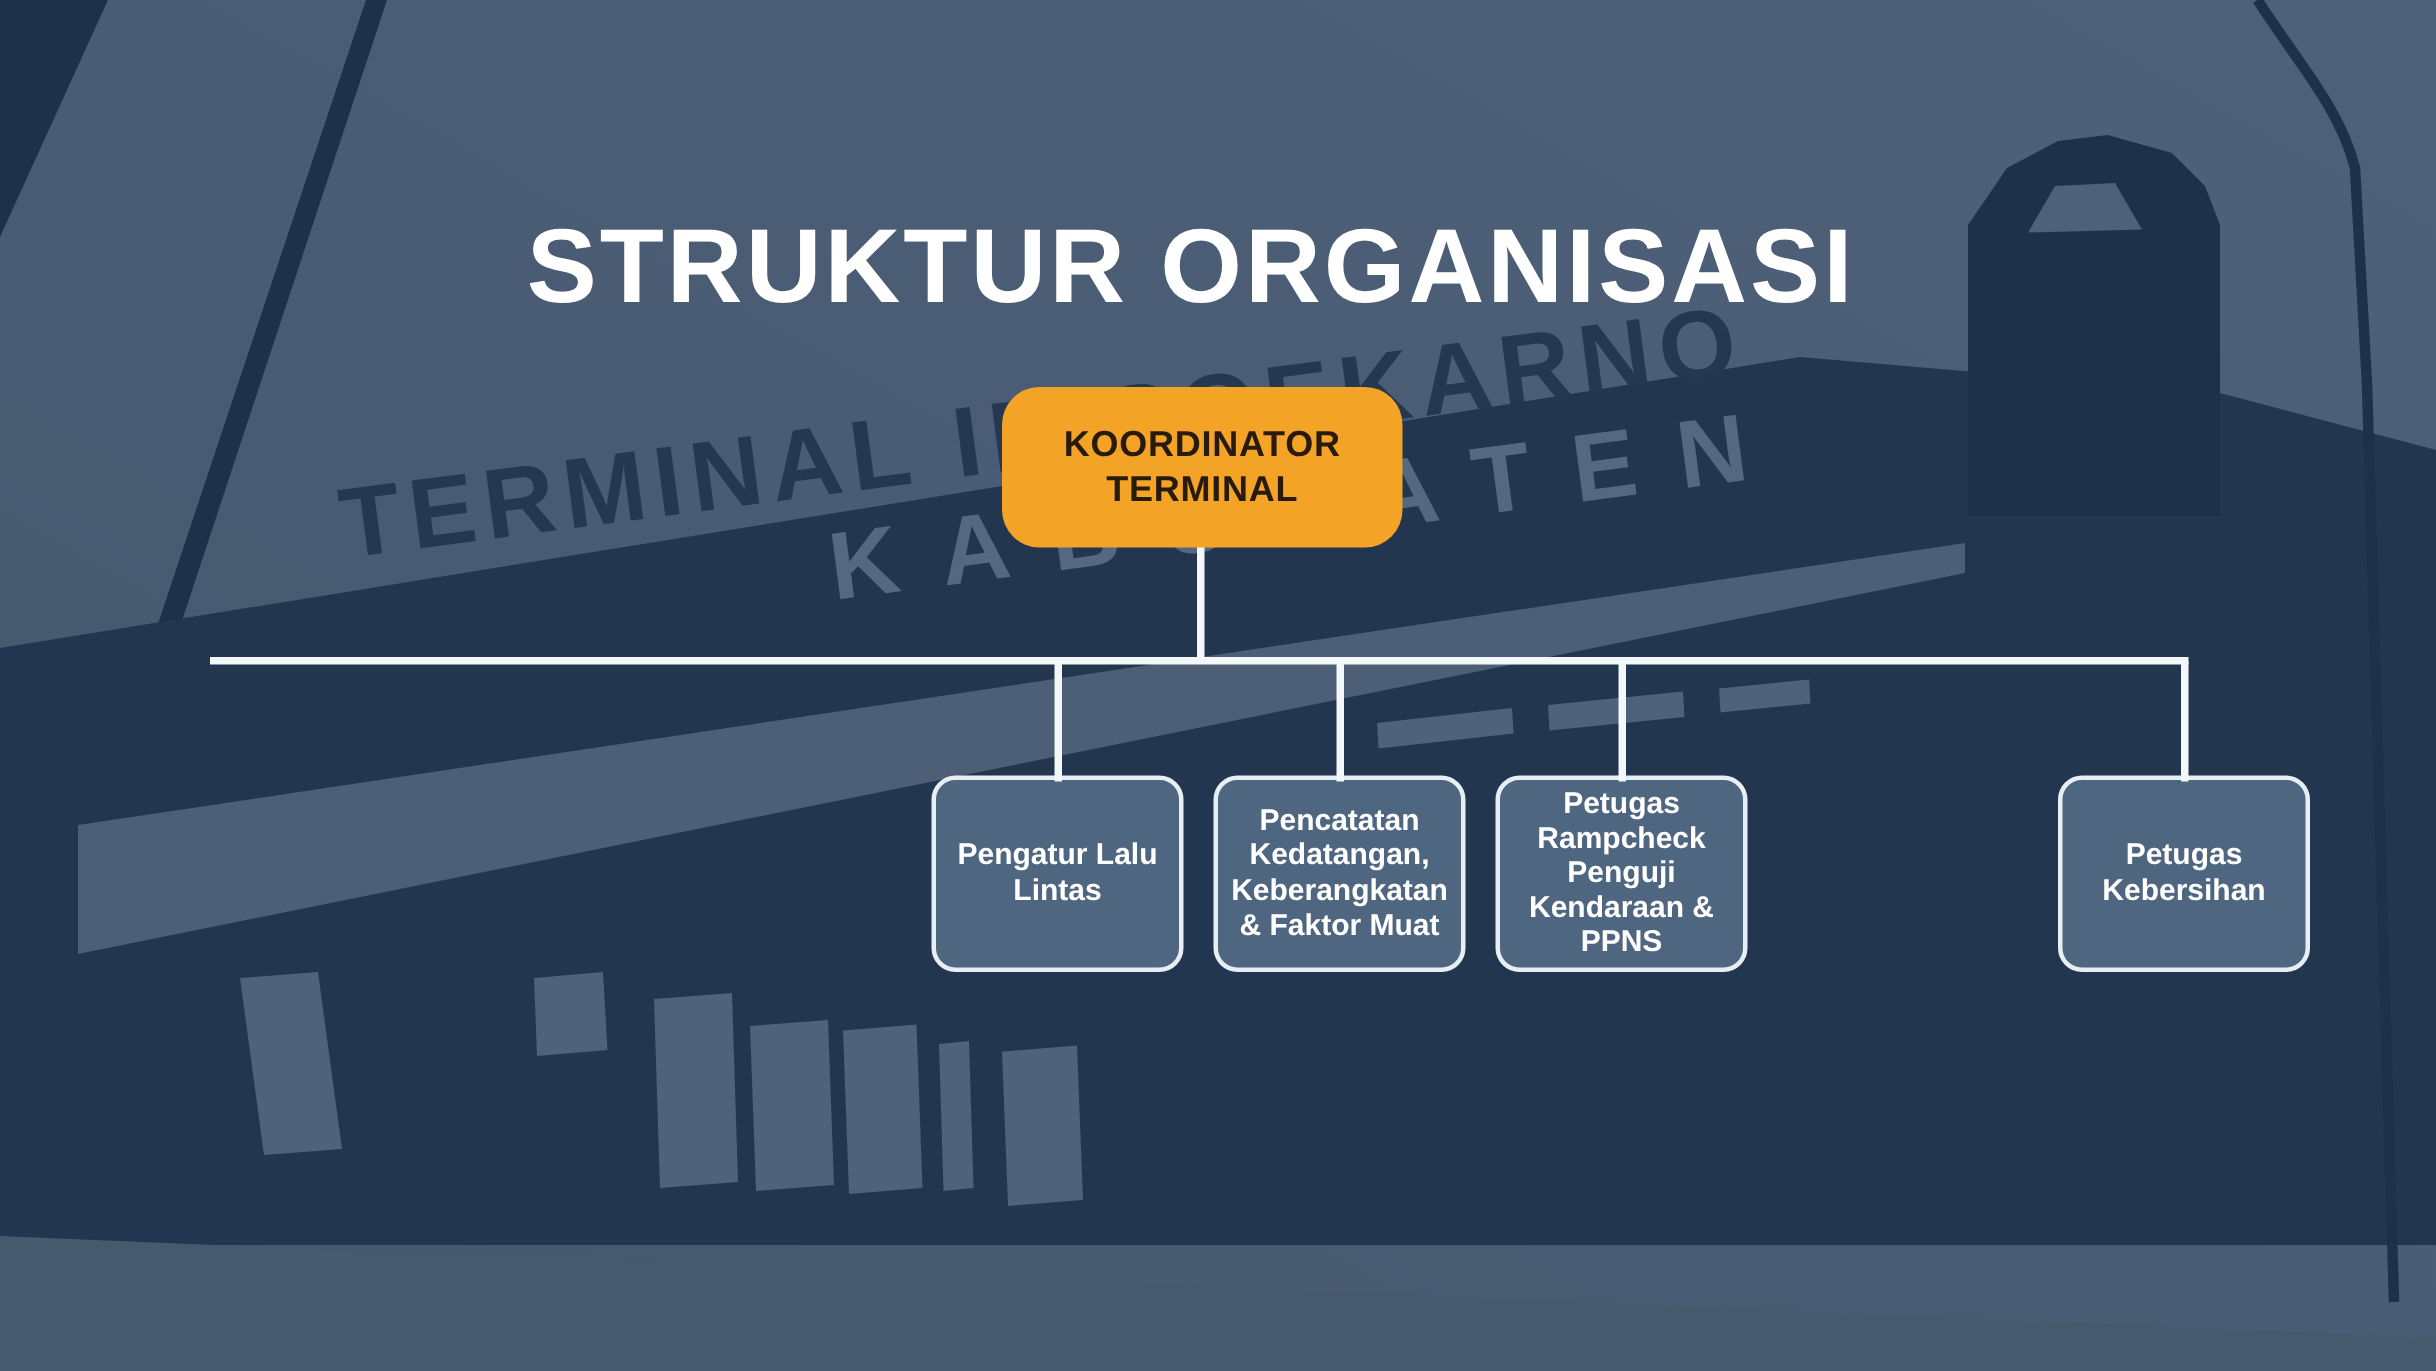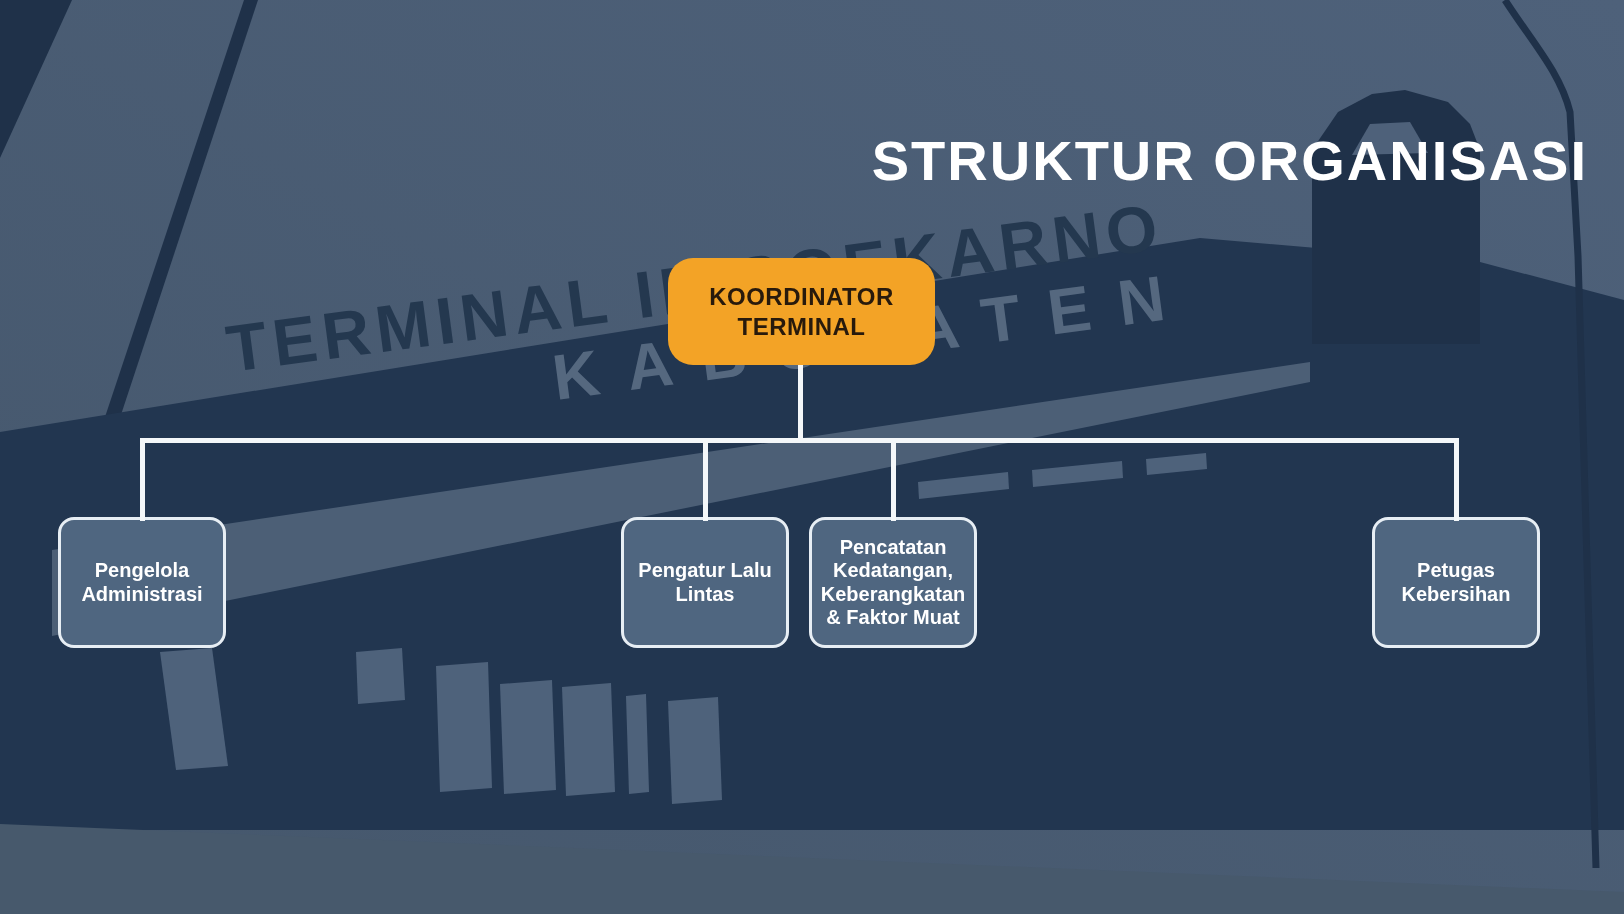--- a/index.html
+++ b/index.html
@@ -9,22 +9,22 @@
     margin:0 auto;
     overflow:hidden;
     background:#485A70;
     font-family:"Liberation Sans", sans-serif;
   }
   .bg{position:absolute;inset:0;width:100%;height:100%;display:block;}
   .sign1{font-family:"Liberation Sans", sans-serif;font-weight:bold;font-size:66px;fill:#24384F;letter-spacing:6px;}
   .sign2{font-family:"Liberation Sans", sans-serif;font-weight:bold;font-size:64px;fill:#55687F;letter-spacing:28px;}
   .title{
     position:absolute;top:90px;left:0;width:1588px;
-    text-align:right;color:#FFFFFF;
-    font-size:56px;font-weight:bold;letter-spacing:2px;
+    text-align:center;color:#FFFFFF;
+    font-size:70px;font-weight:bold;letter-spacing:2px;
     z-index:3;
   }
   .connector{position:absolute;background:#F4F7F9;z-index:1;}
   .connector.h-line{left:140px;top:438px;width:1319px;height:5px;}
   .connector.stem{left:798px;top:360px;width:5px;height:82px;}
   .node{
     position:absolute;display:flex;align-items:center;justify-content:center;
     text-align:center;font-weight:bold;box-sizing:border-box;z-index:2;
   }
   .node.root{
@@ -92,26 +92,26 @@
 
   <h1 class="title">STRUKTUR ORGANISASI</h1>
 
   <div class="connector stem"></div>
   <div class="connector h-line"></div>
 
   <div class="node root">
     <span>KOORDINATOR TERMINAL</span>
   </div>
 
-  <div class="node child" style="left:58px">
-    <span>Pengelola Administrasi</span>
-  </div>
   <div class="node child" style="left:809px">
     <span>Pencatatan Kedatangan, Keberangkatan &amp; Faktor Muat</span>
   </div>
   <div class="node child" style="left:621px">
     <span>Pengatur Lalu Lintas</span>
+  </div>
+  <div class="node child" style="left:997px">
+    <span>Petugas Rampcheck Penguji Kendaraan &amp; PPNS</span>
   </div>
   <div class="node child" style="left:1372px">
     <span>Petugas Kebersihan</span>
   </div>
 
 </div>
 
 </body></html>

